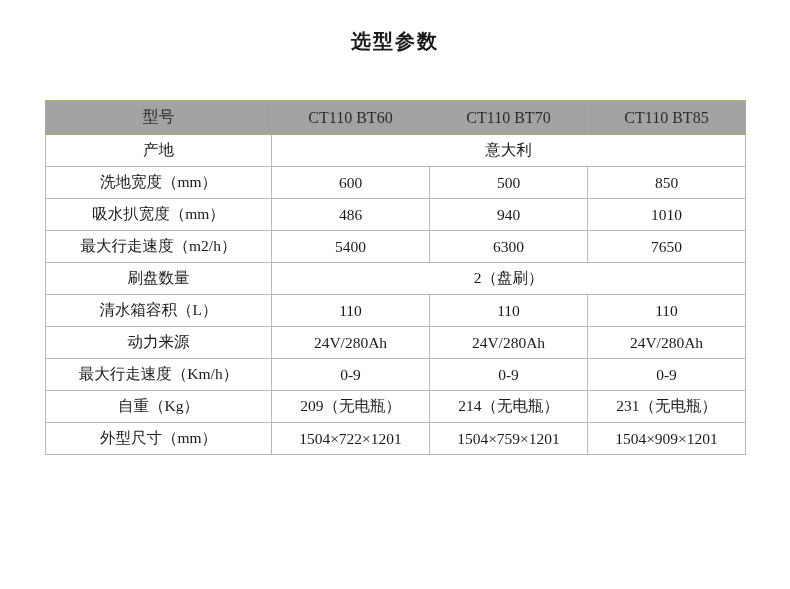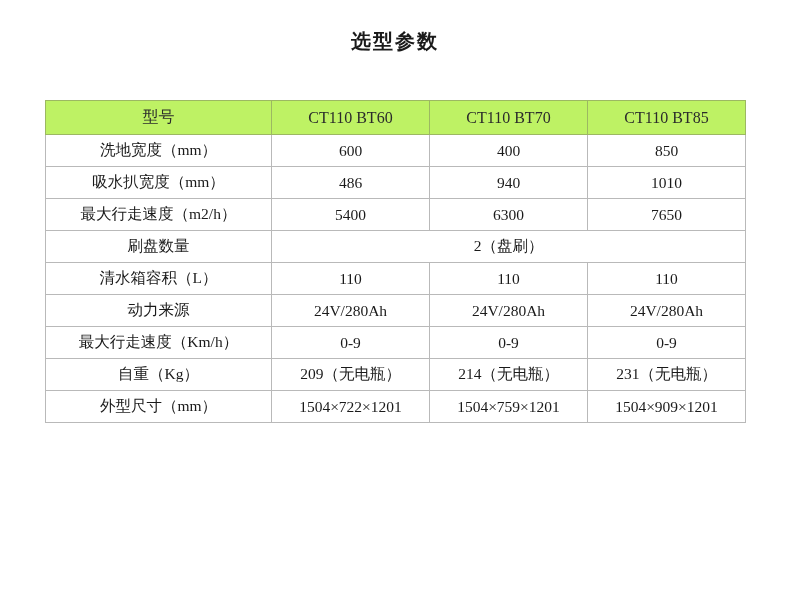--- a/index.html
+++ b/index.html
@@ -46,21 +46,21 @@
     text-align: center;
     vertical-align: middle;
     font-size: 15.5px;
     color: #1a1a1a;
     height: 31px;
     padding: 0 2px;
     font-weight: normal;
     font-family: "Liberation Serif", "DejaVu Serif", serif;
   }
   table.spec thead th {
-    background: #bef264;
+    background: #a3a3a3;
     color: #2b2b2b;
     font-size: 16px;
     height: 33px;
     border-color: #9cb862;
   }
   table.spec thead th.model-head {
     font-family: "Liberation Serif", "DejaVu Serif", serif;
   }
   .col-label { width: 226px; }
   .col-v { width: 158px; }
@@ -89,25 +89,29 @@
       <thead>
         <tr>
           <th class="model-head">型号</th>
           <th>CT110 BT60</th>
           <th>CT110 BT70</th>
           <th>CT110 BT85</th>
         </tr>
       </thead>
       <tbody>
 
+        <tr>
+          <td class="row-label">产地</td>
+          <td class="merged" colspan="3">意大利</td>
+        </tr>
 
         <tr>
           <td class="row-label">洗地宽度（mm）</td>
           <td>600</td>
-          <td>400</td>
+          <td>500</td>
           <td>850</td>
         </tr>
 
         <tr>
           <td class="row-label">吸水扒宽度（mm）</td>
           <td>486</td>
           <td>940</td>
           <td>1010</td>
         </tr>
 

